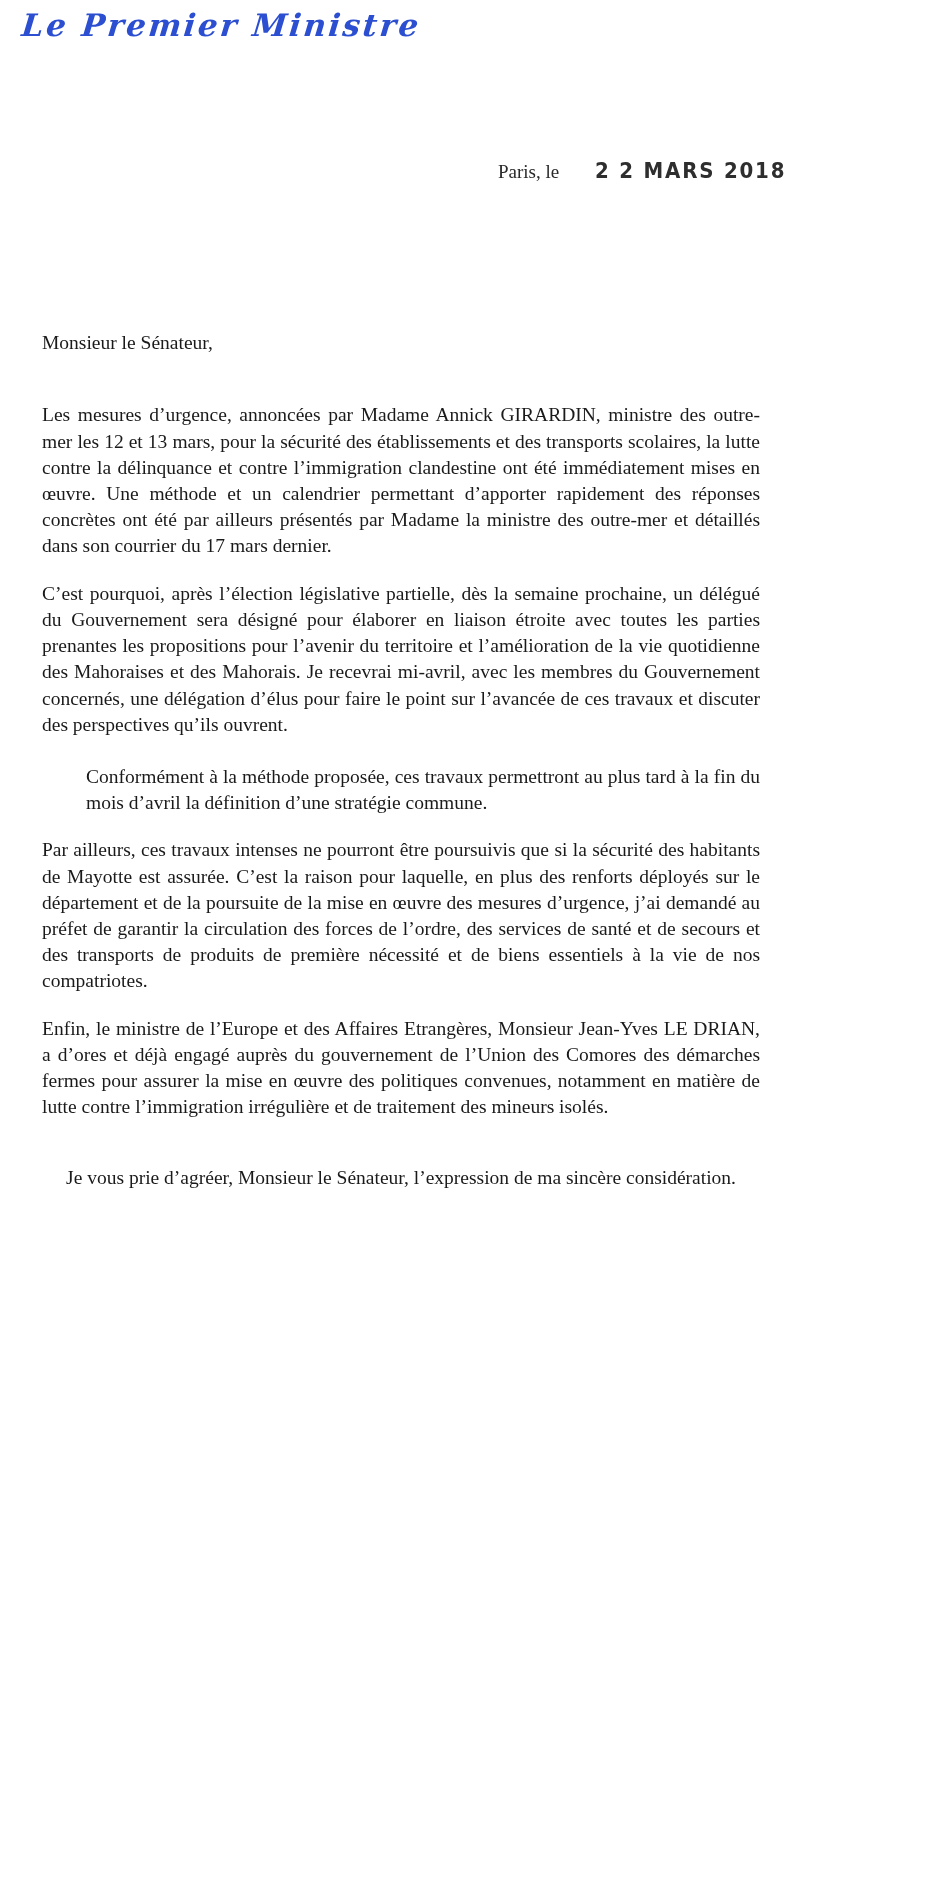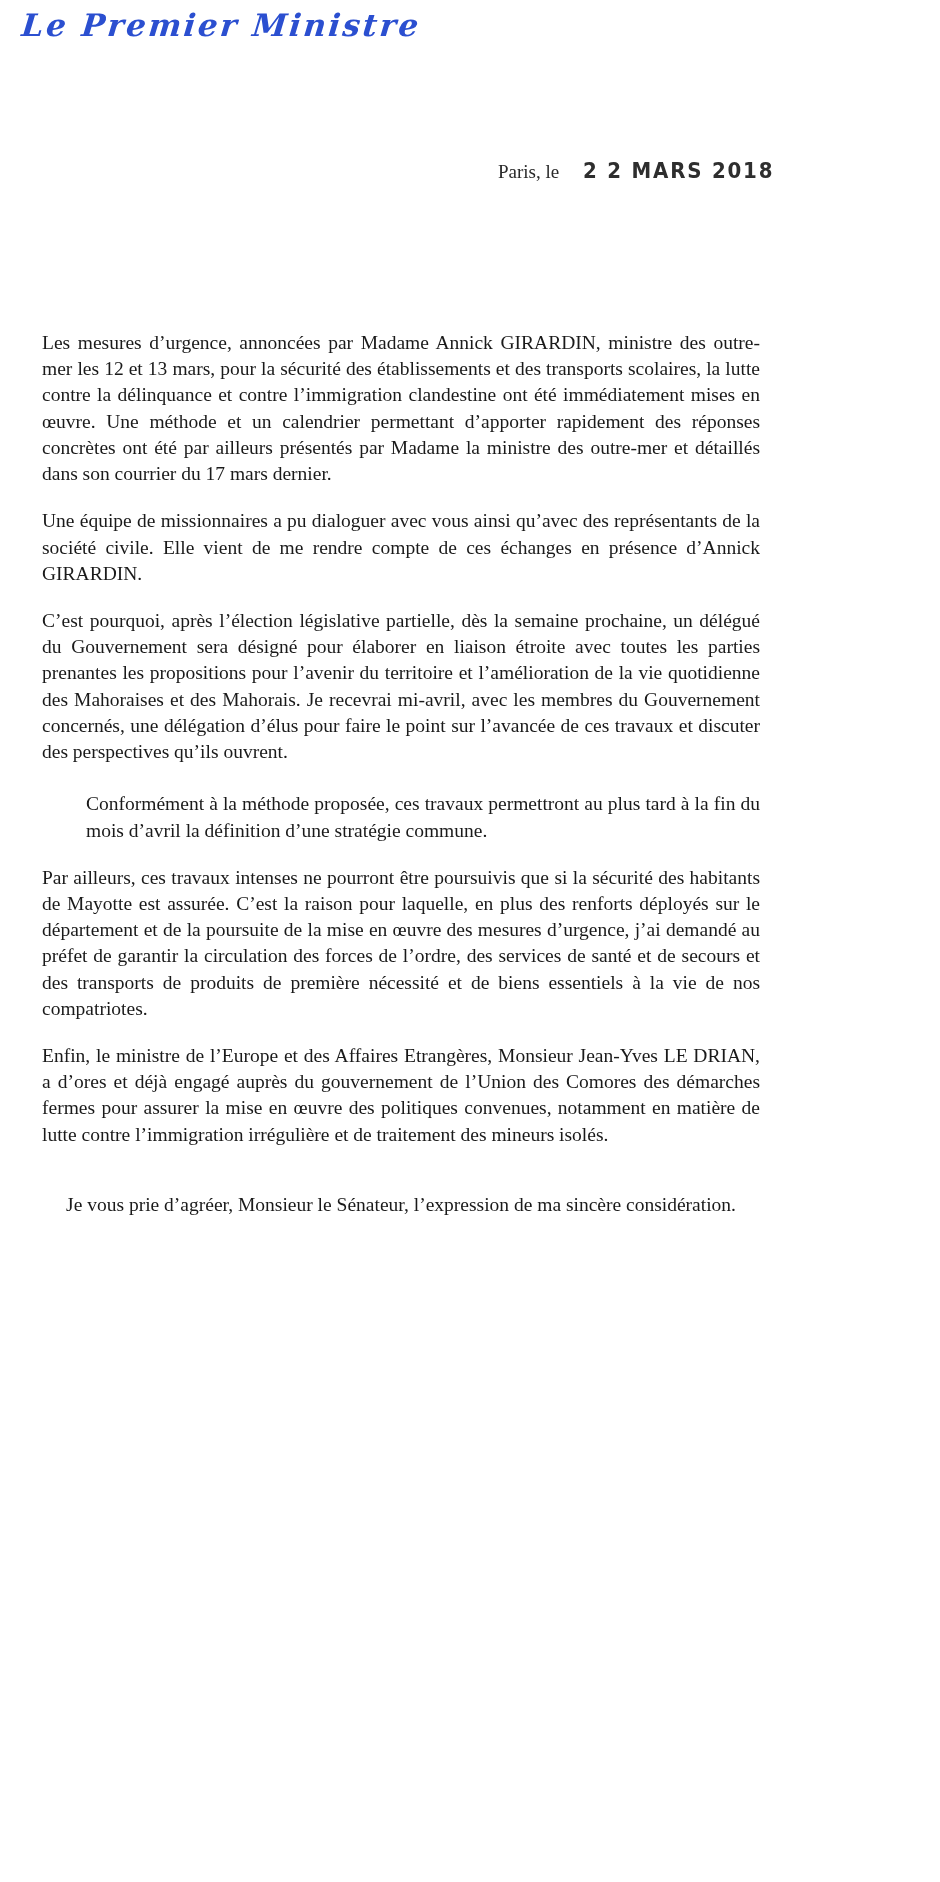--- a/index.html
+++ b/index.html
@@ -42,21 +42,21 @@
     line-height: 1.1;
   }
 
   
   .dateline {
     position: absolute;
     left: 498px;
     top: 158px;
     display: flex;
     align-items: baseline;
-    gap: 24px;
+    gap: 36px;
     white-space: nowrap;
   }
   .dateline-city {
     font-family: "Liberation Serif", serif;
     font-size: 19px;
     color: #2a2a2a;
   }
   .dateline-stamp {
     font-family: "DejaVu Sans", sans-serif;
     font-weight: 700;
@@ -132,23 +132,23 @@
     <div class="letterhead-text">Le Premier Ministre</div>
   </div>
 
   <div class="dateline">
     <span class="dateline-city">Paris, le</span>
     <span class="dateline-stamp">2 2 MARS 2018</span>
   </div>
 
   <div class="body-block">
 
+    <p class="salutation">Monsieur le Sénateur,</p>
 
     <p class="para">Les mesures d’urgence, annoncées par Madame Annick GIRARDIN, ministre des outre-mer les 12 et 13 mars, pour la sécurité des établissements et des transports scolaires, la lutte contre la délinquance et contre l’immigration clandestine ont été immédiatement mises en œuvre. Une méthode et un calendrier permettant d’apporter rapidement des réponses concrètes ont été par ailleurs présentés par Madame la ministre des outre-mer et détaillés dans son courrier du 17 mars dernier.</p>
-    <p class="para">Une équipe de missionnaires a pu dialoguer avec vous ainsi qu’avec des représentants de la société civile. Elle vient de me rendre compte de ces échanges en présence d’Annick GIRARDIN.</p>
     <p class="para">C’est pourquoi, après l’élection législative partielle, dès la semaine prochaine, un délégué du Gouvernement sera désigné pour élaborer en liaison étroite avec toutes les parties prenantes les propositions pour l’avenir du territoire et l’amélioration de la vie quotidienne des Mahoraises et des Mahorais. Je recevrai mi-avril, avec les membres du Gouvernement concernés, une délégation d’élus pour faire le point sur l’avancée de ces travaux et discuter des perspectives qu’ils ouvrent.</p>
     <p class="para gap-before">Conformément à la méthode proposée, ces travaux permettront au plus tard à la fin du mois d’avril la définition d’une stratégie commune.</p>
     <p class="para">Par ailleurs, ces travaux intenses ne pourront être poursuivis que si la sécurité des habitants de Mayotte est assurée. C’est la raison pour laquelle, en plus des renforts déployés sur le département et de la poursuite de la mise en œuvre des mesures d’urgence, j’ai demandé au préfet de garantir la circulation des forces de l’ordre, des services de santé et de secours et des transports de produits de première nécessité et de biens essentiels à la vie de nos compatriotes.</p>
     <p class="para">Enfin, le ministre de l’Europe et des Affaires Etrangères, Monsieur Jean-Yves LE DRIAN, a d’ores et déjà engagé auprès du gouvernement de l’Union des Comores des démarches fermes pour assurer la mise en œuvre des politiques convenues, notamment en matière de lutte contre l’immigration irrégulière et de traitement des mineurs isolés.</p>
 
     <p class="closing">Je vous prie d’agréer, Monsieur le Sénateur, l’expression de ma sincère considération.</p>
   </div>
 
 
 </div>

